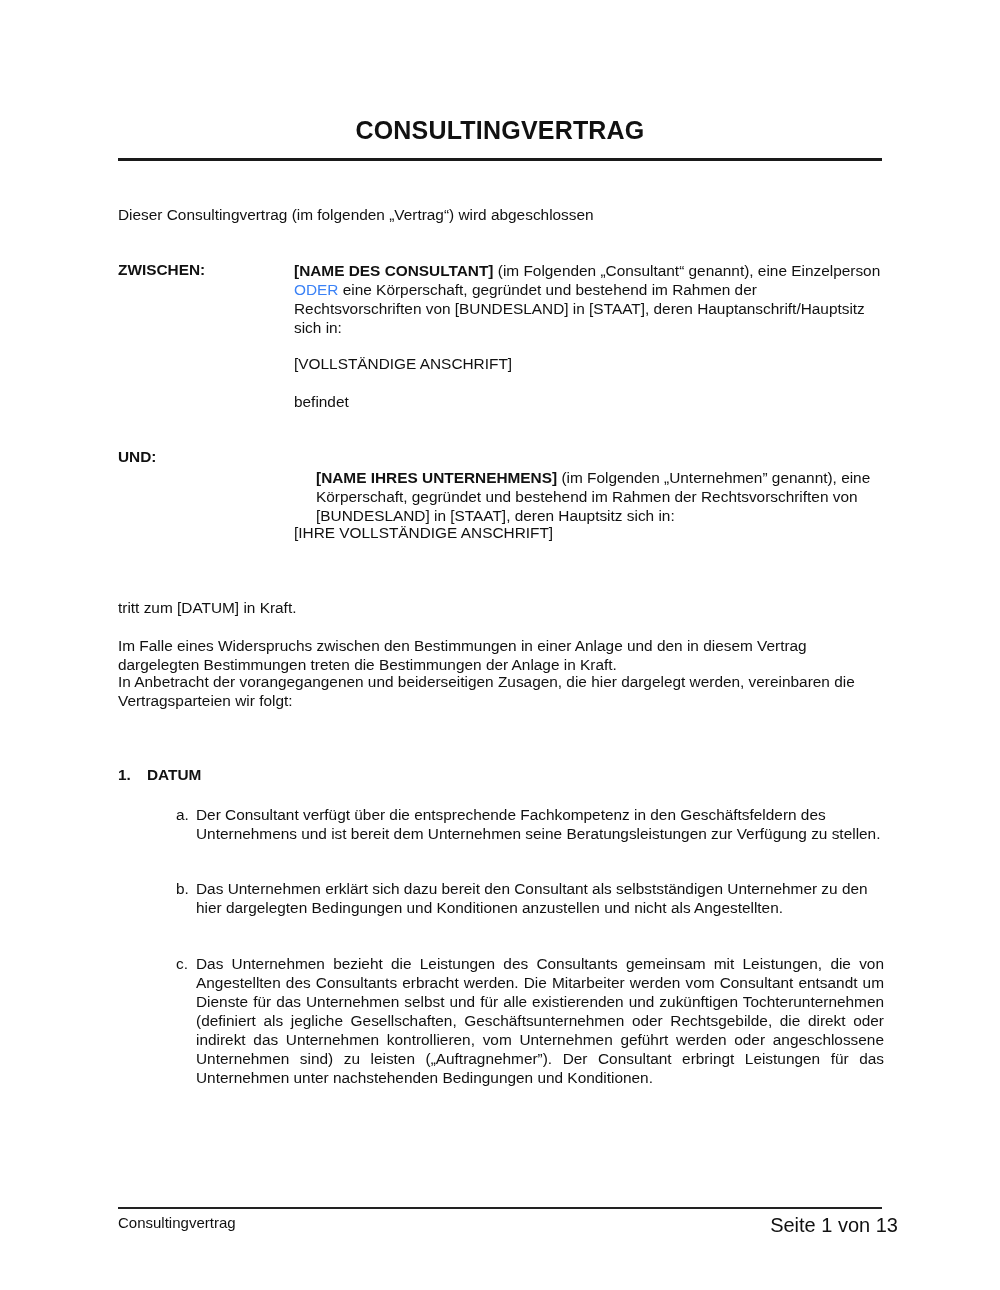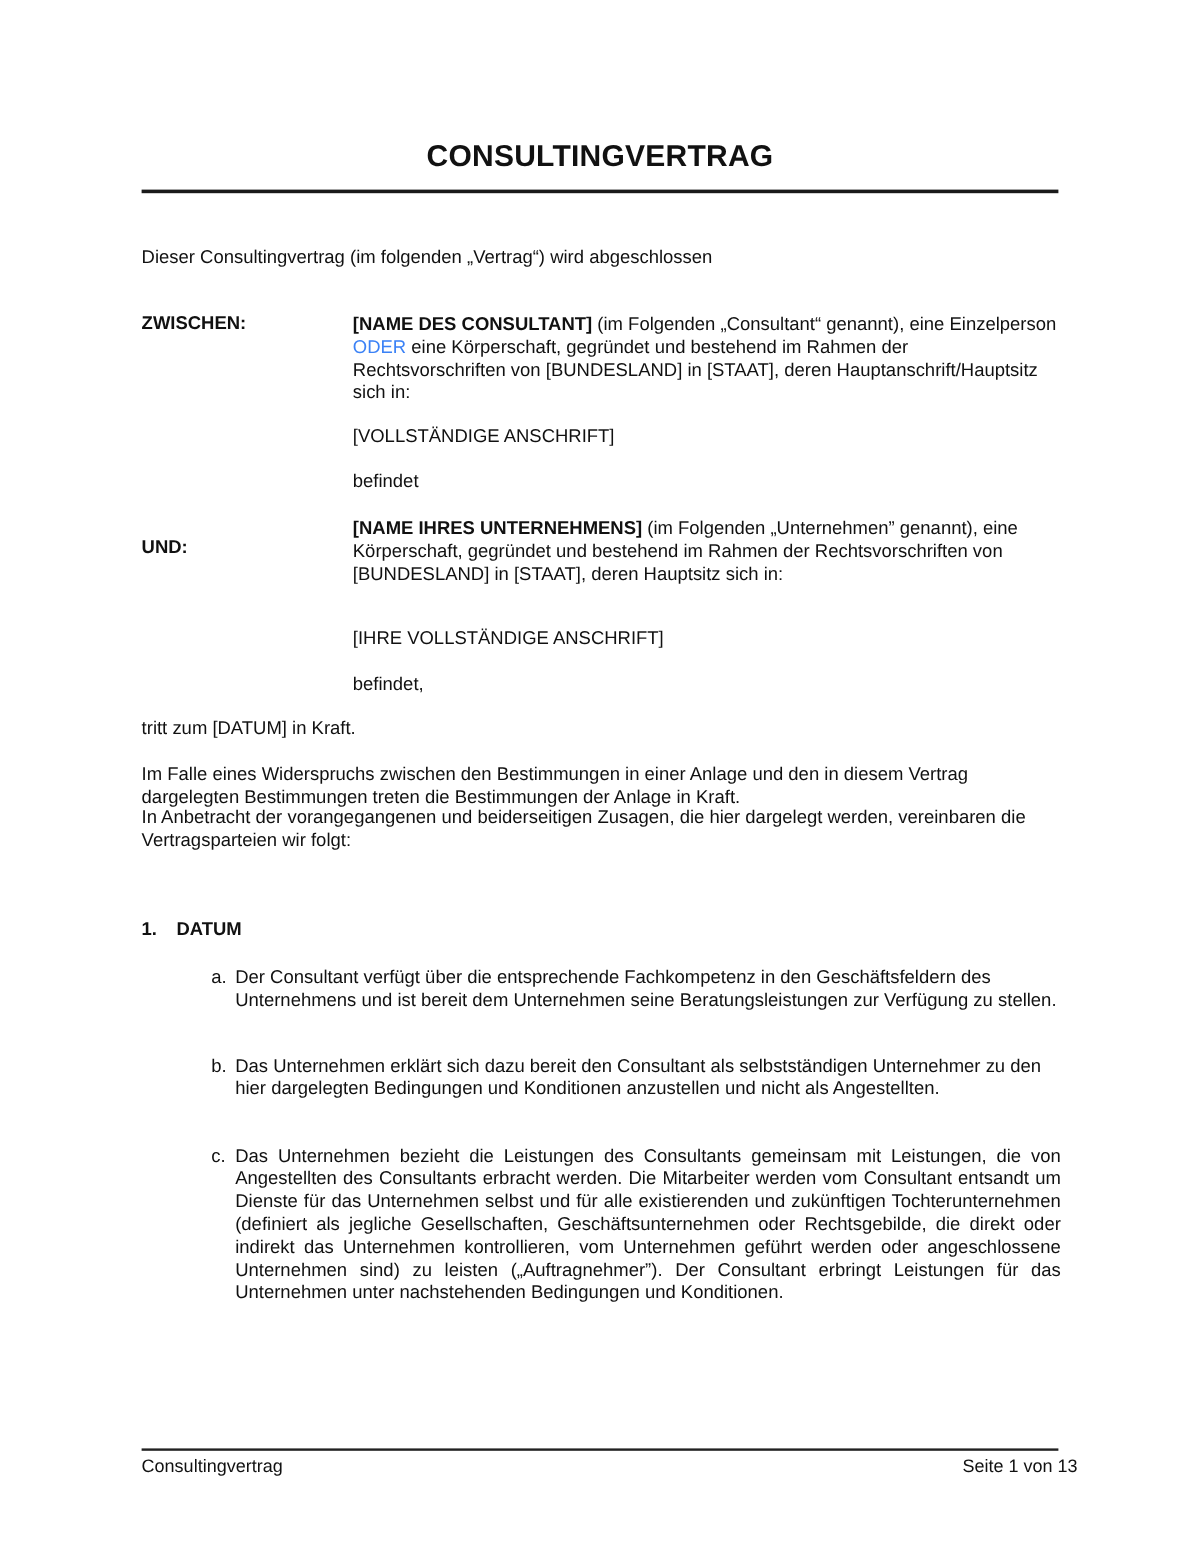--- a/index.html
+++ b/index.html
@@ -15,41 +15,40 @@
   .b { font-weight: bold; }
   .oder { color: #3b82f6; }
   .sect { position: absolute; left: 118px; top: 766px; font-weight: bold; }
   .sect .num { display: inline-block; width: 29px; }
   .item { position: absolute; left: 176px; width: 708px; line-height: 19px; }
   .item .mk { position: absolute; left: 0; top: 0; }
   .item .tx { margin-left: 20px; display: block; text-align: justify; }
   .item .tx.left { text-align: left; }
   .foot-rule { position: absolute; left: 118px; width: 764px; top: 1207px; height: 2px; background: #222; }
   .foot-l { position: absolute; left: 118px; top: 1214px; font-size: 15px; }
-  .foot-r { position: absolute; right: 118px; top: 1214px; font-size: 15px; text-align: right; }
+  .foot-r { position: absolute; right: 118px; top: 1214px; font-size: 20px; text-align: right; }
 </style>
 </head>
 <body>
 
 <div class="page">
 
   <div class="title">CONSULTINGVERTRAG</div>
   <div class="title-rule"></div>
 
   <p class="p" style="top:205px;">Dieser Consultingvertrag (im folgenden „Vertrag“) wird abgeschlossen</p>
 
   <div class="lbl" style="top:261px;">ZWISCHEN:</div>
   <p class="col" style="top:261px;"><span class="b">[NAME DES CONSULTANT]</span><span> (im Folgenden „Consultant“ genannt), eine Einzelperson </span><span class="oder">ODER</span><span> eine Körperschaft, gegründet und bestehend im Rahmen der Rechtsvorschriften von [BUNDESLAND] in [STAAT], deren Hauptanschrift/Hauptsitz sich in:</span></p>
   <p class="col" style="top:354px;">[VOLLSTÄNDIGE ANSCHRIFT]</p>
   <p class="col" style="top:392px;">befindet</p>
 
   <div class="lbl" style="top:448px;">UND:</div>
-  <p class="col" style="top:431px;"><span class="b">[NAME IHRES UNTERNEHMENS]</span><span> (im Folgenden „Unternehmen” genannt), eine Körperschaft, gegründet und bestehend im Rahmen der Rechtsvorschriften von  [BUNDESLAND] in [STAAT], deren Hauptsitz sich in:</span></p>
+  <p class="col" style="top:468px;margin-left:22px;"><span class="b">[NAME IHRES UNTERNEHMENS]</span><span> (im Folgenden „Unternehmen” genannt), eine Körperschaft, gegründet und bestehend im Rahmen der Rechtsvorschriften von  [BUNDESLAND] in [STAAT], deren Hauptsitz sich in:</span></p>
   <p class="col" style="top:523px;">[IHRE VOLLSTÄNDIGE ANSCHRIFT]</p>
-  <p class="col" style="top:561px;">befindet,</p>
 
   <p class="p" style="top:598px;">tritt zum [DATUM] in Kraft.</p>
   <p class="p" style="top:636px;">Im Falle eines Widerspruchs zwischen den Bestimmungen in einer Anlage und den in diesem Vertrag dargelegten Bestimmungen treten die Bestimmungen der Anlage in Kraft.</p>
   <p class="p" style="top:672px;">In Anbetracht der vorangegangenen und beiderseitigen Zusagen, die hier dargelegt werden, vereinbaren die Vertragsparteien wir folgt:</p>
 
   <div class="sect"><span class="num">1.</span><span>DATUM</span></div>
 
   <div class="item" style="top:805px;">
     <span class="mk">a.</span>
     <span class="tx left">Der Consultant verfügt über die entsprechende Fachkompetenz in den Geschäftsfeldern des Unternehmens und ist bereit dem Unternehmen seine Beratungsleistungen zur Verfügung zu stellen.</span>

